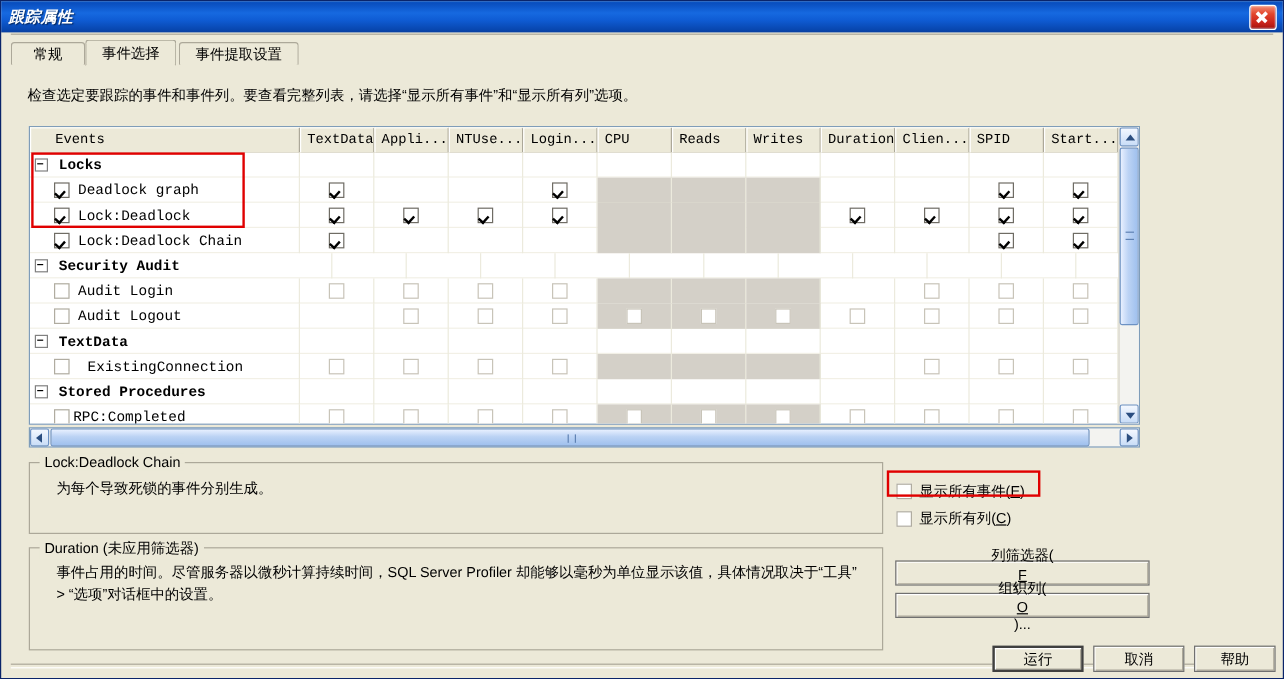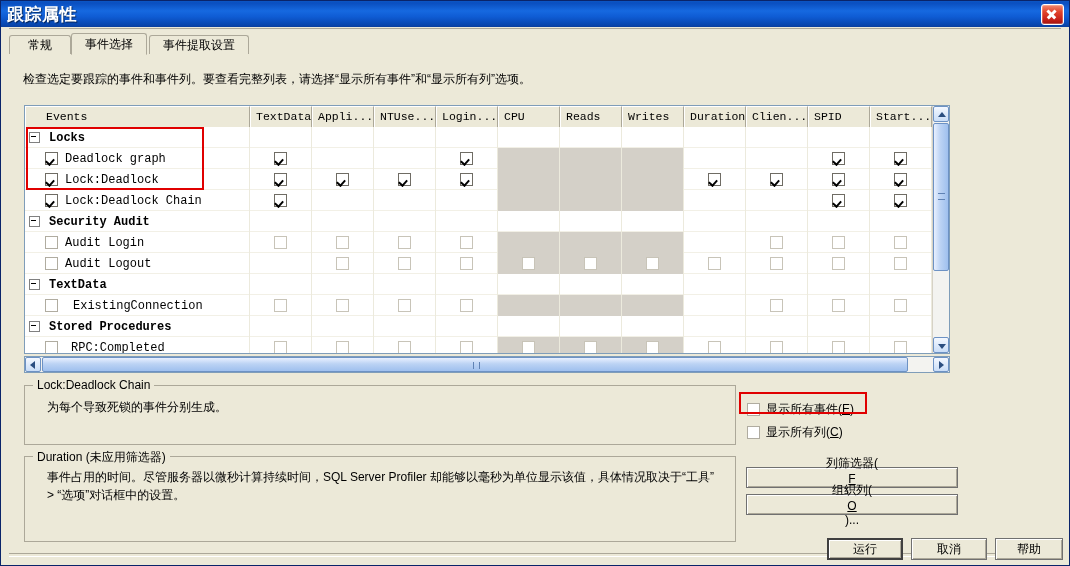--- a/index.html
+++ b/index.html
@@ -12,22 +12,22 @@
   }
   .window{position:relative;width:1070px;height:566px;background:#ece9d8;
     border:1px solid #0a246a;box-sizing:border-box;}
 
   
   .titlebar{
     height:26px;
     background:linear-gradient(180deg,#0b55c4 0%,#0a4fc0 8%,#1669e0 38%,#0f5cd4 60%,#0846ae 92%,#0a3f9e 100%);
     display:flex;align-items:center;padding:0 2px 0 6px;box-sizing:border-box;
   }
-  .title-text{color:#fff;font-weight:bold;font-size:17px;letter-spacing:.5px;
-    text-shadow:1px 1px 1px rgba(0,0,0,.55);flex:1;}
+  .title-text{color:#fff;font-weight:bold;font-size:13px;letter-spacing:.5px;
+    text-shadow:1px 1px 1px rgba(0,0,0,.55);flex:1;font-style:italic;}
   .close-btn{
     width:21px;height:19px;margin-right:3px;
     background:linear-gradient(180deg,#f48c72 0%,#e2452d 35%,#c8221a 75%,#a11410 100%);
     border:1px solid #ffffff;border-radius:3px;
     box-shadow:inset 0 0 0 1px rgba(255,255,255,.25);
     position:relative;cursor:pointer;
   }
   .close-btn::before,.close-btn::after{
     content:"";position:absolute;left:4px;top:8px;width:11px;height:2.5px;background:#fff;
   }
@@ -281,21 +281,21 @@
             <div class="cell cellcb" style="width: 62px; flex: 0 0 auto;"></div>
             <div class="cell cellcb" style="width: 62px; flex: 0 0 auto;">
               <span class="cbx on"></span>
             </div>
             <div class="cell cellcb" style="width: 62px; flex: 0 0 auto;">
               <span class="cbx on"></span>
             </div>
             <div class="cell cellcb" style="width: 20px; flex: 0 0 auto;"></div>
           </div>
           <div class="row">
-            <div class="cell ev" style="width: 225px; flex: 0 0 auto;">
+            <div class="cell ev" style="width: 252px; flex: 0 0 auto;">
               <span class="expander"></span>
               <span class="cat">Security Audit</span>
             </div>
             <div class="cell cellcb" style="width: 62px; flex: 0 0 auto;"></div>
             <div class="cell cellcb" style="width: 62px; flex: 0 0 auto;"></div>
             <div class="cell cellcb" style="width: 62px; flex: 0 0 auto;"></div>
             <div class="cell cellcb" style="width: 62px; flex: 0 0 auto;"></div>
             <div class="cell cellcb" style="width: 62px; flex: 0 0 auto;"></div>
             <div class="cell cellcb" style="width: 62px; flex: 0 0 auto;"></div>
             <div class="cell cellcb" style="width: 62px; flex: 0 0 auto;"></div>
@@ -439,21 +439,21 @@
             <div class="cell cellcb" style="width: 62px; flex: 0 0 auto;"></div>
             <div class="cell cellcb" style="width: 62px; flex: 0 0 auto;"></div>
             <div class="cell cellcb" style="width: 62px; flex: 0 0 auto;"></div>
             <div class="cell cellcb" style="width: 62px; flex: 0 0 auto;"></div>
             <div class="cell cellcb" style="width: 62px; flex: 0 0 auto;"></div>
             <div class="cell cellcb" style="width: 20px; flex: 0 0 auto;"></div>
           </div>
           <div class="row">
             <div class="cell ev" style="width: 225px; flex: 0 0 auto; padding-left: 20px;">
               <span class="cbx"></span>
-              <span style="margin-left: 13px;">RPC:Completed</span>
+              <span style="margin-left: 3px;">RPC:Completed</span>
             </div>
             <div class="cell cellcb" style="width: 62px; flex: 0 0 auto;">
               <span class="cbx dis"></span>
             </div>
             <div class="cell cellcb" style="width: 62px; flex: 0 0 auto;">
               <span class="cbx dis"></span>
             </div>
             <div class="cell cellcb" style="width: 62px; flex: 0 0 auto;">
               <span class="cbx dis"></span>
             </div>

